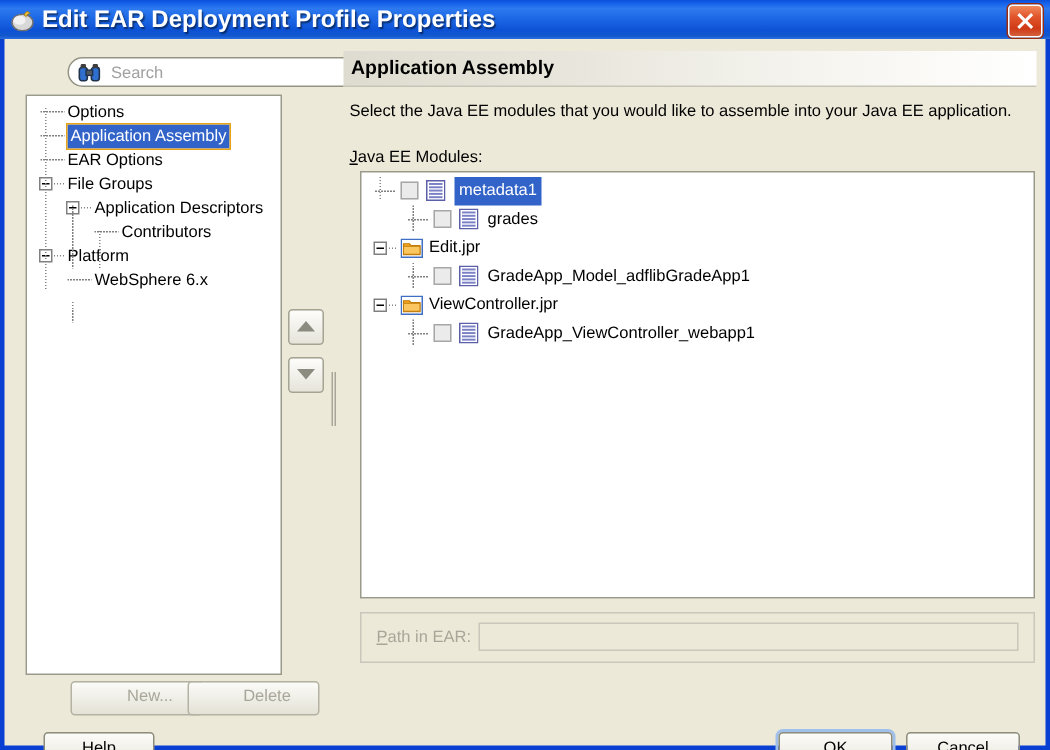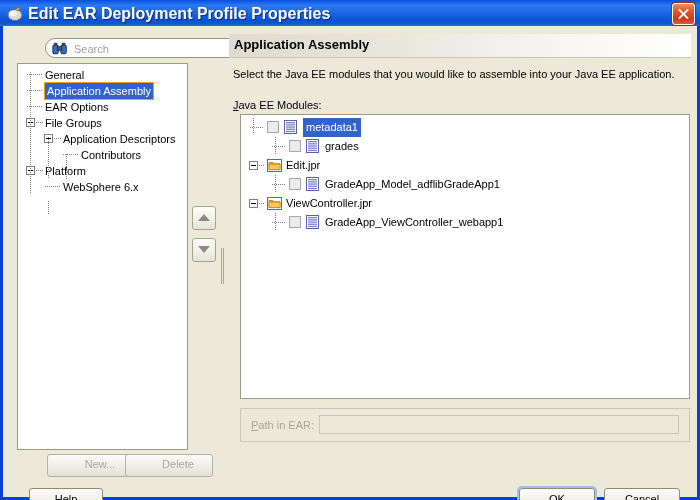--- a/index.html
+++ b/index.html
@@ -204,21 +204,21 @@
         <rect x="2" y="1.5" width="4" height="3" rx="1" fill="#3e3e3e"></rect>
         <rect x="11" y="1.5" width="4" height="3" rx="1" fill="#3e3e3e"></rect>
       </svg>
       <div class="search-ph">Search</div>
     </div>
 
     <div class="left-panel">
       <div class="tree" id="nav-tree">
           <div class="trow">
             <span class="dots" style="left:9px;width:16px"></span>
-            <span class="lbl" style="left:27px">General</span>
+            <span class="lbl" style="left:27px">Options</span>
           </div>
           <div class="trow sel">
             <span class="dots" style="left:9px;width:16px"></span>
             <span class="lbl" style="left:27px">Application Assembly</span>
           </div>
           <div class="trow">
             <span class="dots" style="left:9px;width:16px"></span>
             <span class="lbl" style="left:27px">EAR Options</span>
           </div>
           <div class="trow">

